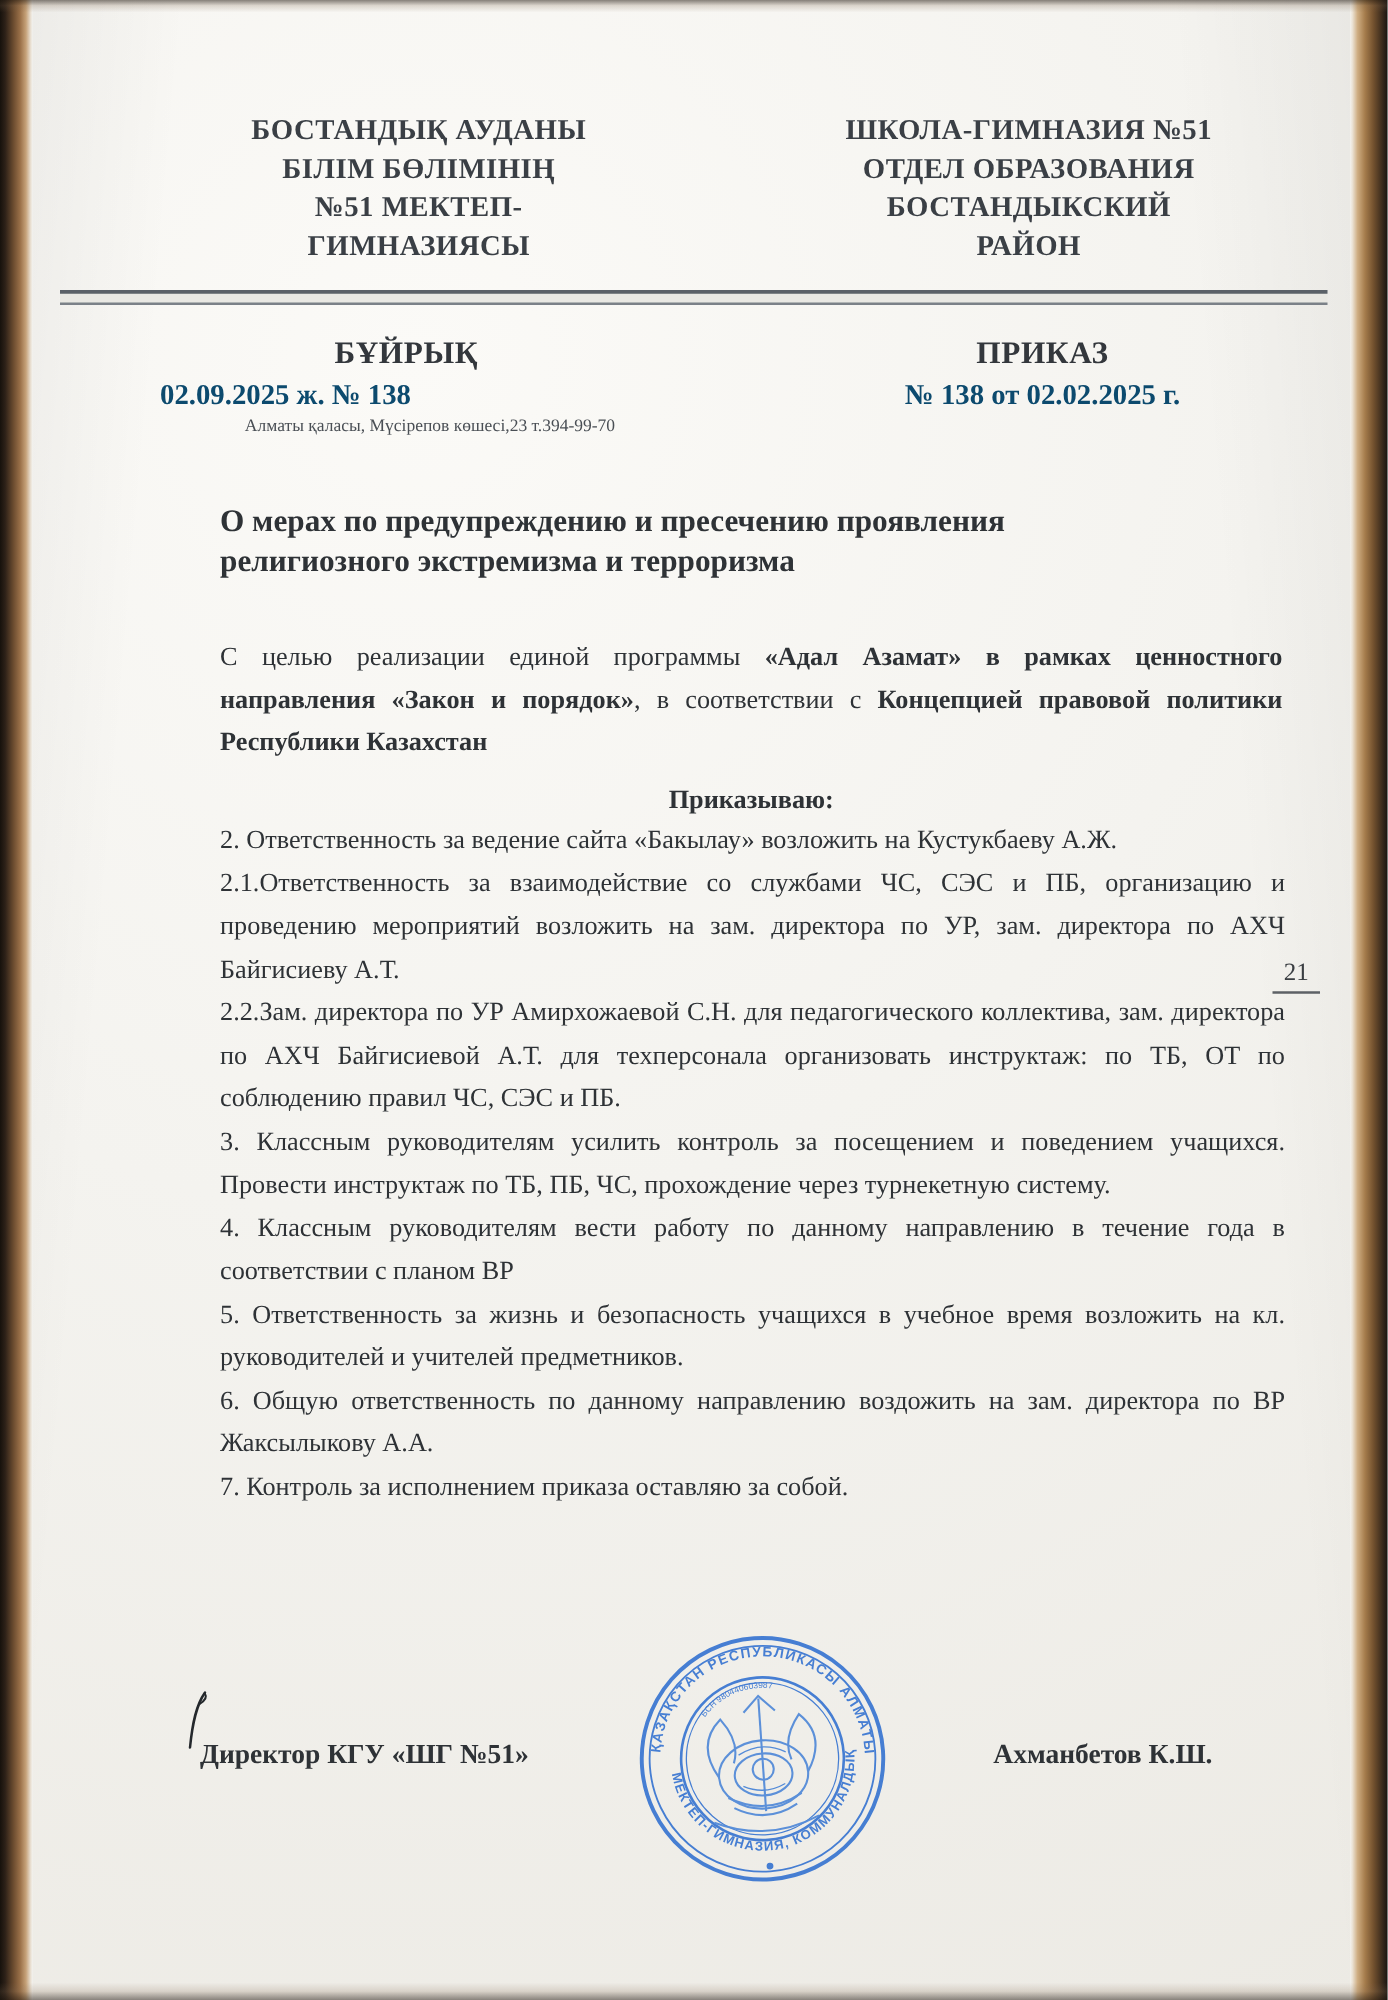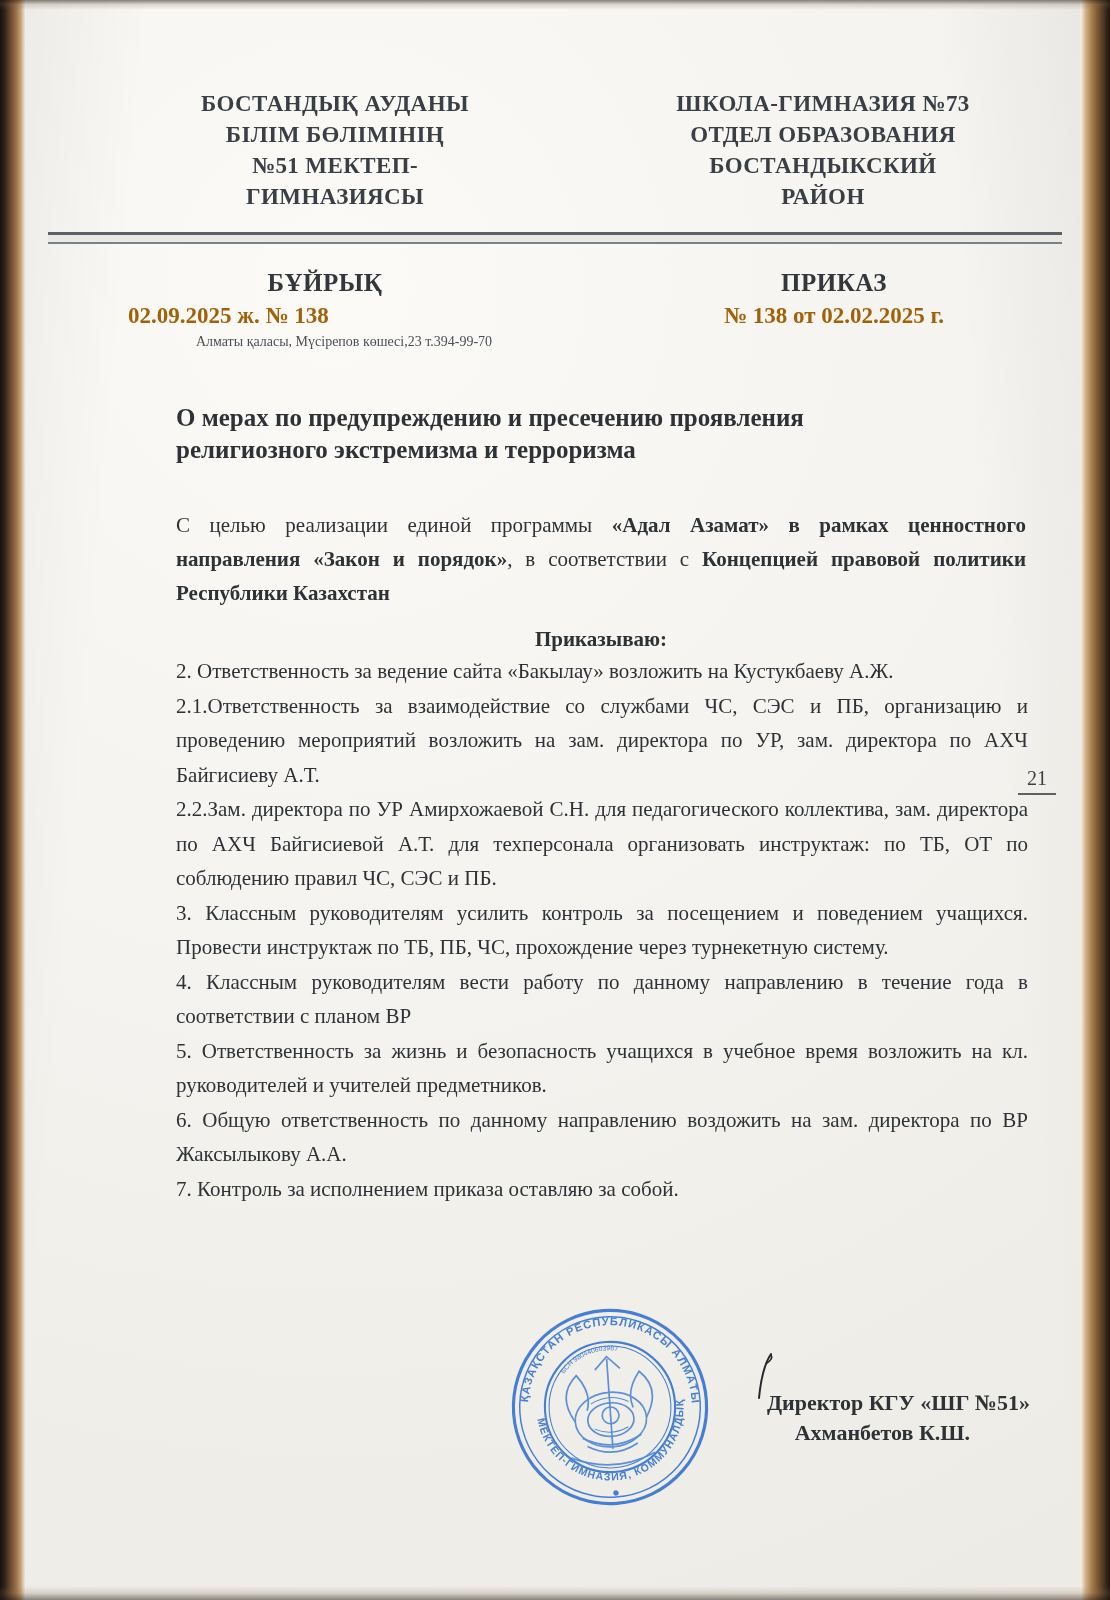--- a/index.html
+++ b/index.html
@@ -96,21 +96,21 @@
     font-size:25px;
     letter-spacing:.5px;
     line-height:30px;
     color:#33373c;
   }
   .band-num{
     font-weight:bold;
     font-size:23px;
     line-height:30px;
     margin-top:3px;
-    color:#a16207;
+    color:#0c4a6e;
   }
   .band-addr{
     font-size:14px;
     line-height:20px;
     margin-top:1px;
     color:#4a4f55;
   }
   .band-col.kz .band-title{ margin-left:-10px; }
   .band-col.kz .band-num{ text-align:left; margin-left:28px; }
   .band-col.kz .band-addr{ text-align:center; margin-left:28px; }
@@ -171,22 +171,21 @@
   .page-marker .rule{
     width:38px; height:2px; background:#5d6166; margin-top:3px;
   }
 
   
   .sign-row{
     position:absolute;
     top:1388px; left:160px; right:80px;
     display:flex;
     justify-content:space-between;
-    align-items:flex-end;
-    flex-direction:column;
+    align-items:center;
   }
   .sign-left{
     font-weight:bold;
     font-size:22px;
     line-height:30px;
     color:#2e3236;
     position:relative;
   }
   .sign-right{
     font-weight:bold;
@@ -226,21 +225,21 @@
   <div class="content">
 
     <div class="header-row">
       <div class="head-col kz">
         <div>БОСТАНДЫҚ АУДАНЫ</div>
         <div>БІЛІМ БӨЛІМІНІҢ</div>
         <div>№51 МЕКТЕП-</div>
         <div>ГИМНАЗИЯСЫ</div>
       </div>
       <div class="head-col ru">
-        <div>ШКОЛА-ГИМНАЗИЯ №73</div>
+        <div>ШКОЛА-ГИМНАЗИЯ №51</div>
         <div>ОТДЕЛ ОБРАЗОВАНИЯ</div>
         <div>БОСТАНДЫКСКИЙ</div>
         <div>РАЙОН</div>
       </div>
     </div>
 
     <div class="divider"></div>
 
     <div class="band">
       <div class="band-col kz">

